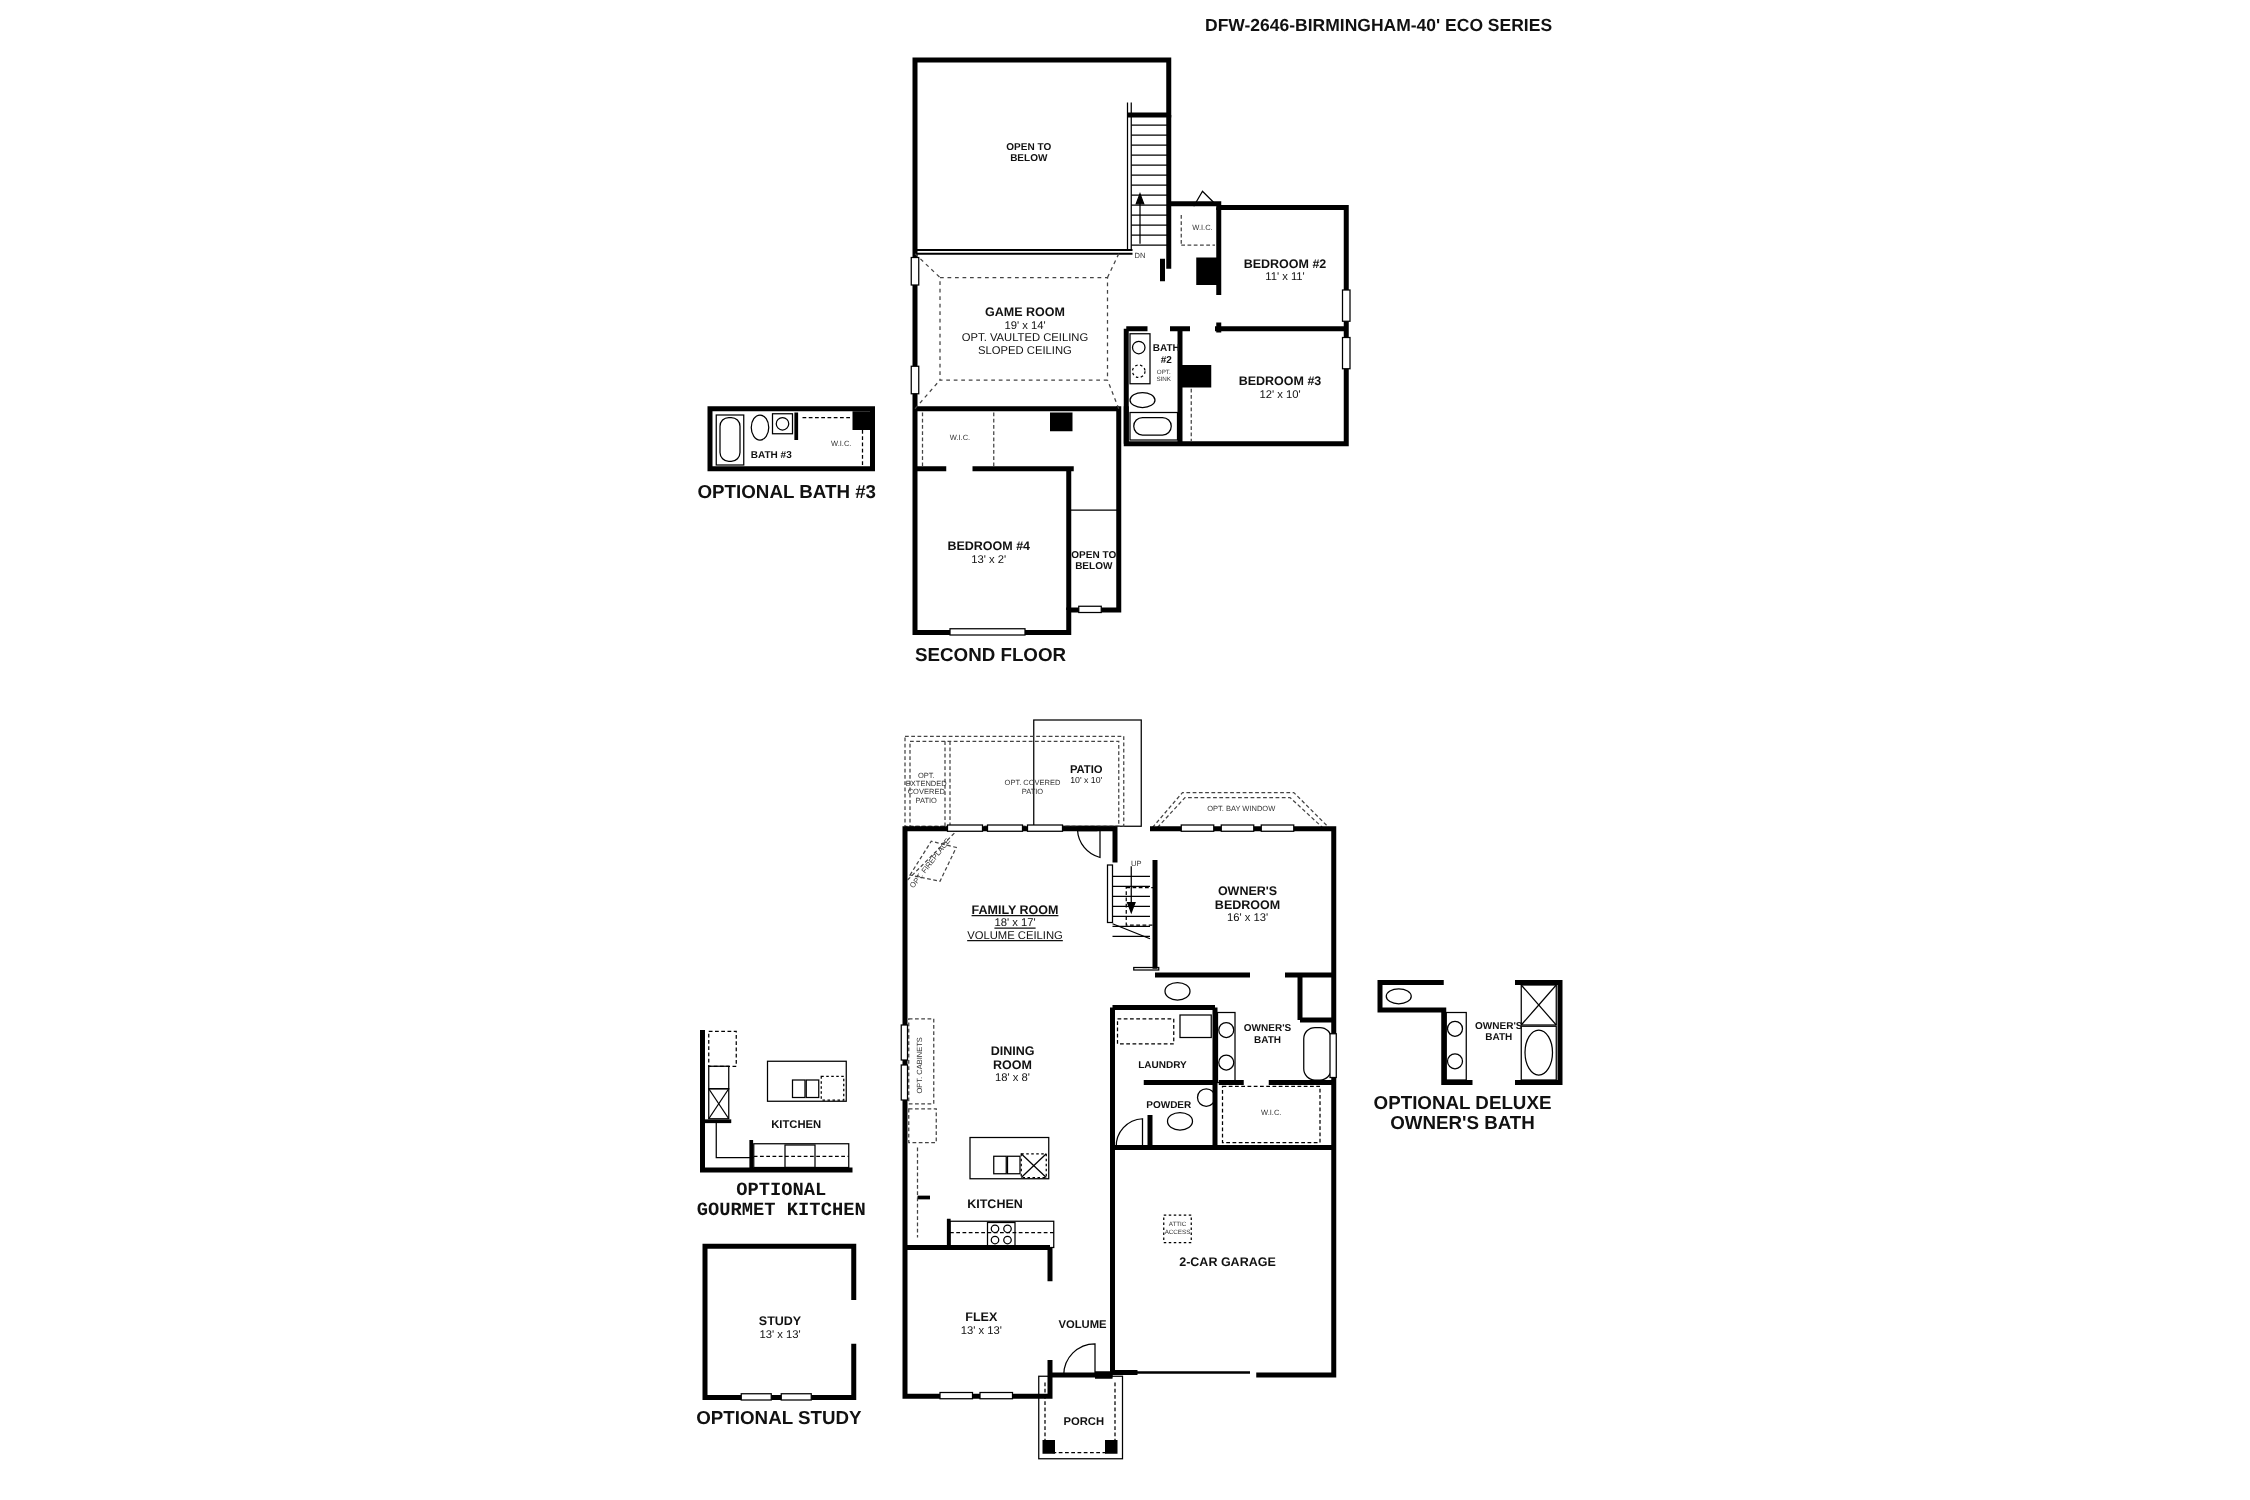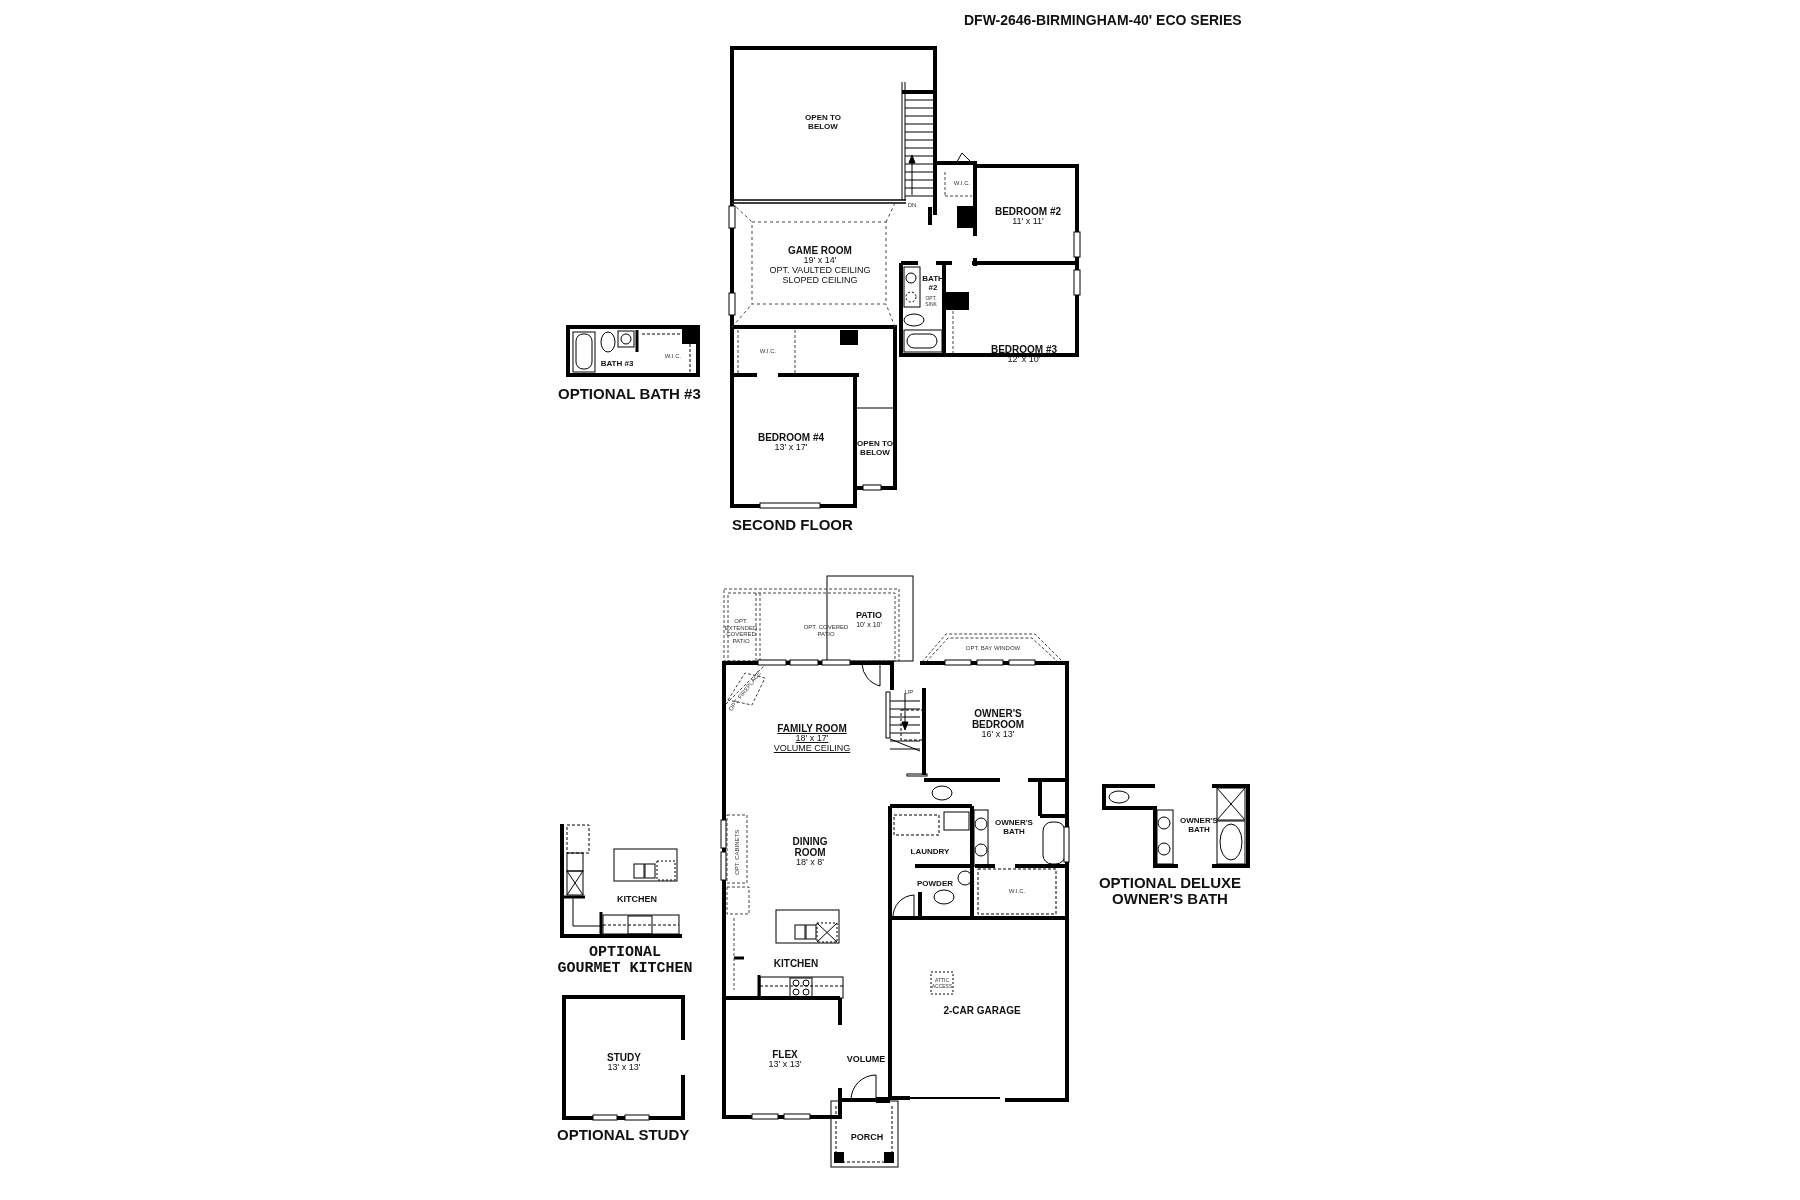--- a/index.html
+++ b/index.html
@@ -313,27 +313,27 @@
 <div class="lbl room" style="left:820px; top:245px;">
   <span>GAME ROOM</span>
   <span class="dim">19' x 14'</span>
   <span class="dim">OPT. VAULTED CEILING</span>
   <span class="dim">SLOPED CEILING</span>
 </div>
 <div class="lbl room" style="left:1028px; top:206px;">
   <span>BEDROOM #2</span>
   <span class="dim">11' x 11'</span>
 </div>
-<div class="lbl room" style="left:1024px; top:300px;margin-top:44px;">
+<div class="lbl room" style="left:1024px; top:300px;">
   <span>BEDROOM #3</span>
   <span class="dim">12' x 10'</span>
 </div>
 <div class="lbl room" style="left:791px; top:432px;">
   <span>BEDROOM #4</span>
-  <span class="dim">13' x 17'</span>
+  <span class="dim">13' x 2'</span>
 </div>
 <div class="lbl room" style="left:875px; top:440px; font-size:8px;">
   <span>OPEN TO</span><br>
   <span>BELOW</span>
 </div>
 <div class="lbl room" style="left:933px; top:275px; font-size:8px;">
   <span>BATH</span><br>
   <span>#2</span>
 </div>
 <div class="lbl small" style="left:931px; top:296px; width:16px; white-space:normal; font-size:5px;">OPT. SINK</div>

